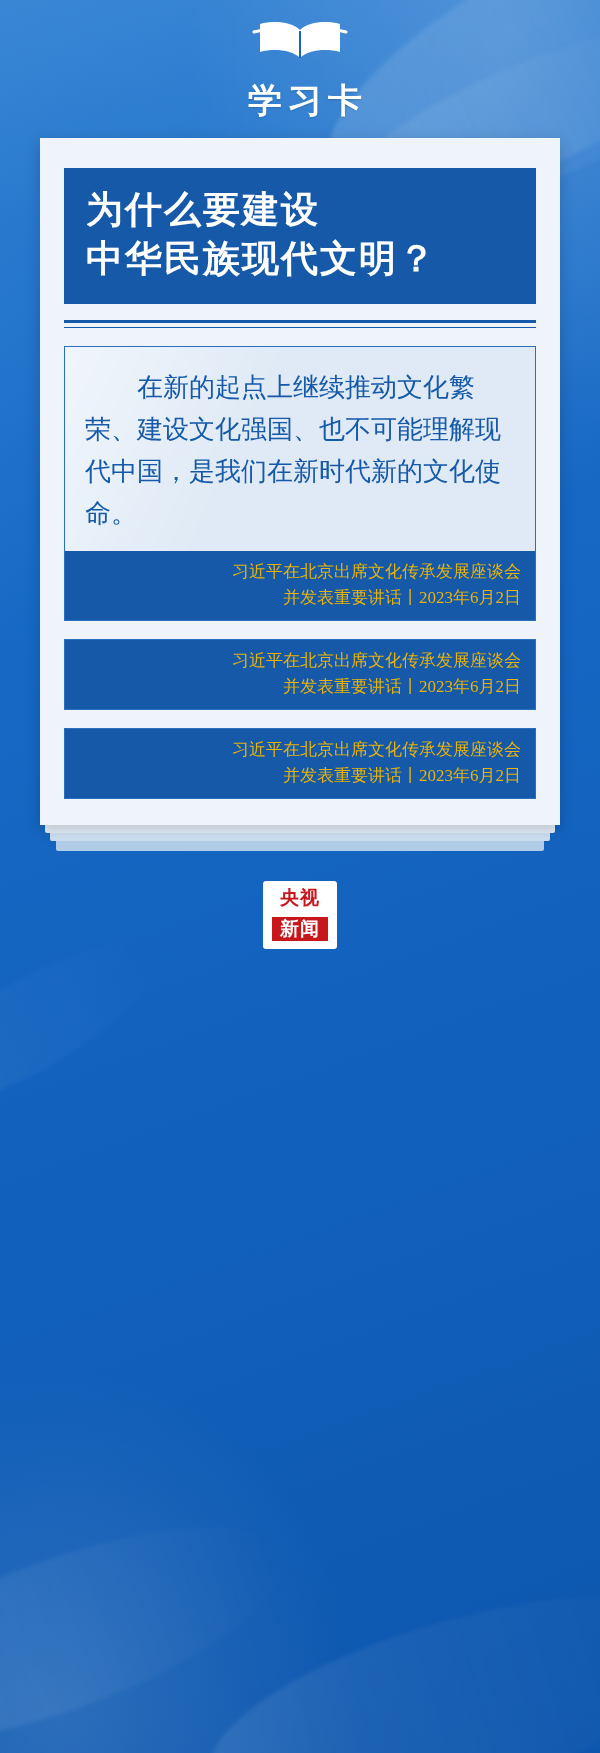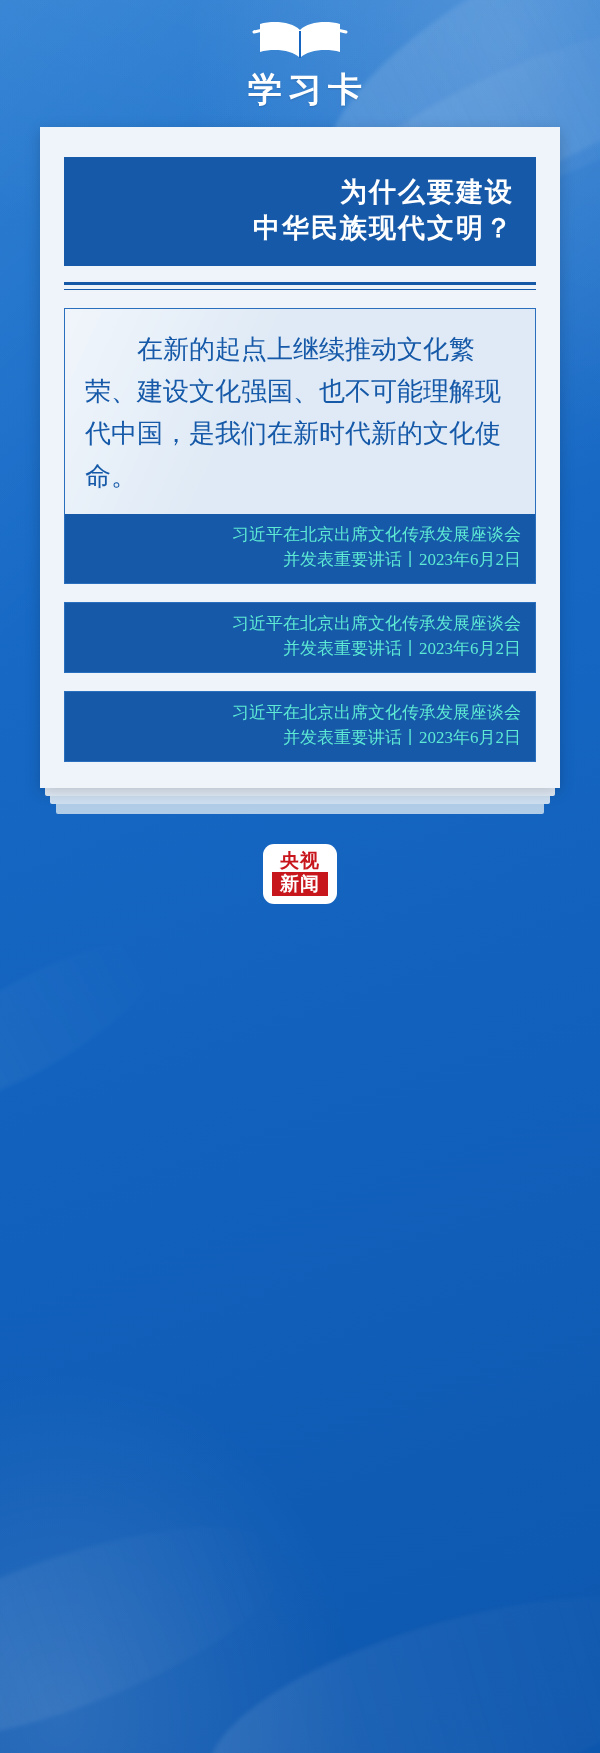--- a/index.html
+++ b/index.html
@@ -43,21 +43,21 @@
     position: relative;
     text-align: center;
     padding-top: 18px;
   }
   .book-icon { display: block; margin: 0 auto; }
   .header-title {
     color: #ffffff;
     font-size: 34px;
     letter-spacing: 6px;
     font-weight: bold;
-    margin-top: 1px;
+    margin-top: 12px;
     text-shadow: 0 1px 2px rgba(0,0,0,.15);
     font-family: "Liberation Serif", serif;
     padding-left: 16px;
   }
 
   
   .stack {
     position: relative;
     margin: 14px auto 0;
     width: 520px;
@@ -79,26 +79,25 @@
   }
 
   
   .title-box {
     background: #1559a8;
     color: #ffffff;
     padding: 18px 22px 20px;
     margin: 8px 4px 0;
   }
   .title-line {
-    font-size: 27px;
+    font-size: 37px;
     font-weight: bold;
     letter-spacing: 2px;
     line-height: 1.32;
     font-family: "Liberation Serif", serif;
-    text-align: right;
   }
   .rule {
     margin: 16px 4px 4px;
     border-top: 3px solid #1559a8;
     border-bottom: 1px solid #1559a8;
     height: 4px;
   }
 
   
   .quote {
@@ -112,50 +111,50 @@
     font-size: 26px;
     line-height: 1.62;
     text-indent: 2em;
     font-family: "Liberation Serif", serif;
     background:
       linear-gradient(115deg, rgba(255,255,255,.55) 0%, rgba(255,255,255,0) 40%),
       #dfeaf6;
   }
   .quote-source {
     background: #1559a8;
-    color: #5eead4;
+    color: #eab308;
     font-size: 17px;
     line-height: 1.5;
     padding: 8px 14px 10px;
     text-align: right;
     font-family: "Liberation Serif", serif;
   }
 
   
   .footer {
     position: relative;
     margin-top: 56px;
     text-align: center;
   }
   .logo {
     display: inline-block;
     background: #ffffff;
     padding: 7px 9px 8px;
-    border-radius: 11px;
+    border-radius: 3px;
     line-height: 1;
   }
   .logo-row1, .logo-row2 {
     display: block;
     font-size: 19px;
     font-weight: bold;
     letter-spacing: 1px;
     font-family: "Liberation Sans", sans-serif;
   }
   .logo-row1 { color: #c8161d; padding-bottom: 2px; }
-  .logo-row2 { color: #ffffff; background: #c8161d; padding: 2px 8px 3px; }
+  .logo-row2 { color: #ffffff; background: #c8161d; padding: 2px 8px 3px; margin-top: 8px; }
 </style>
 </head>
 <body>
 
 <div class="bg">
   <div class="bg-swoosh sw1"></div>
   <div class="bg-swoosh sw2"></div>
   <div class="bg-swoosh sw3"></div>
   <div class="bg-swoosh sw4"></div>
   <div class="bg-swoosh sw5"></div>

